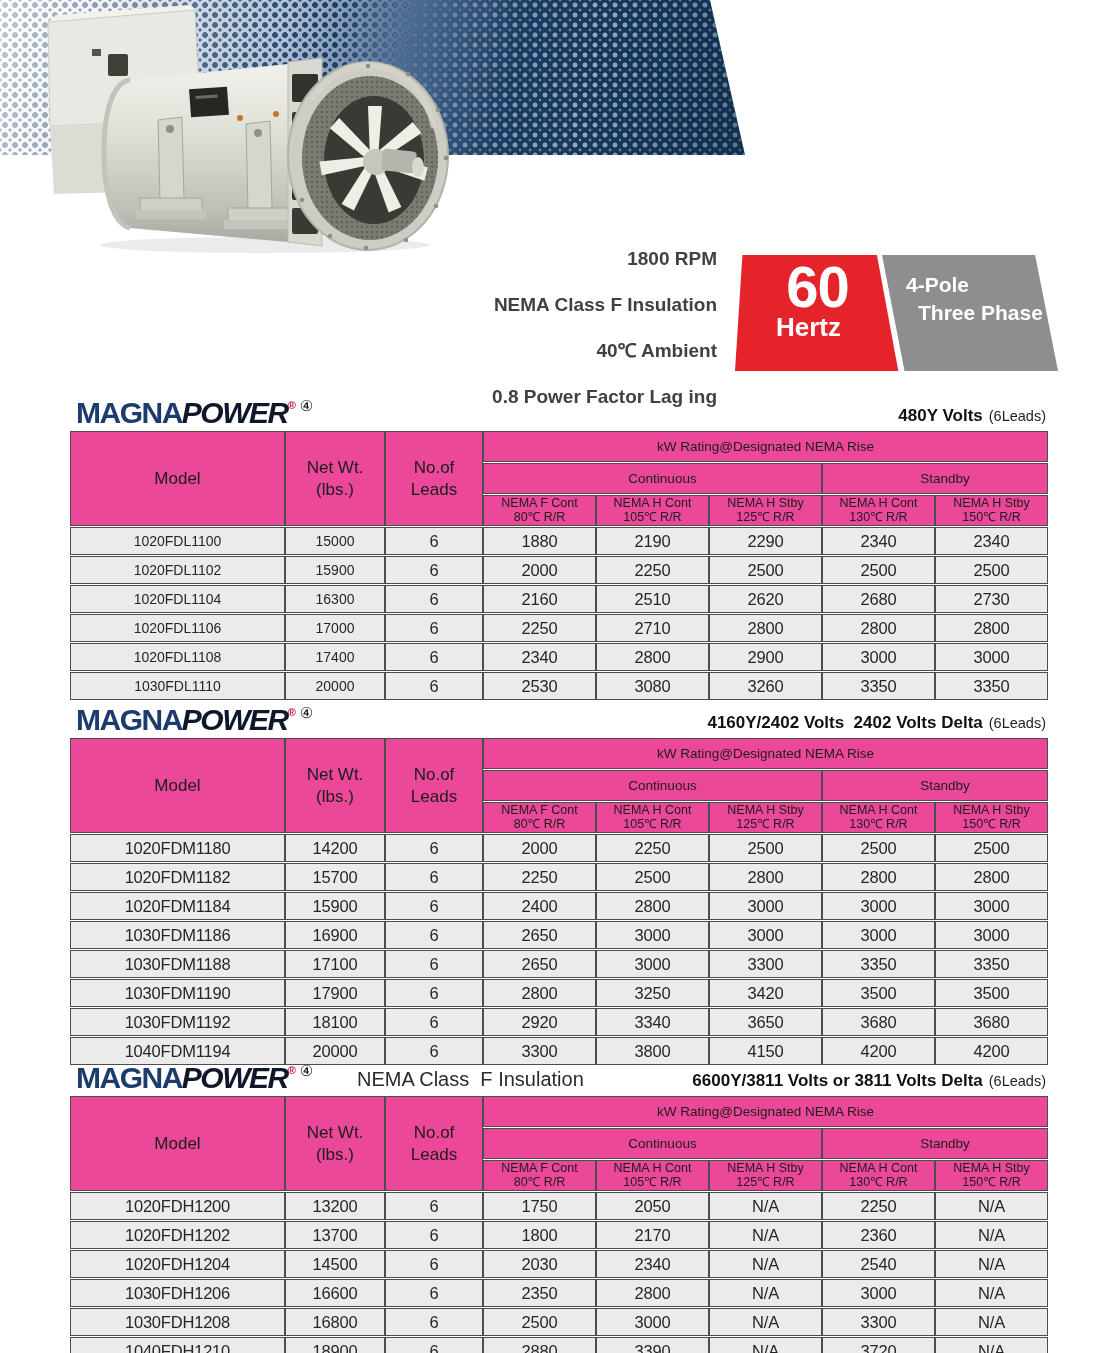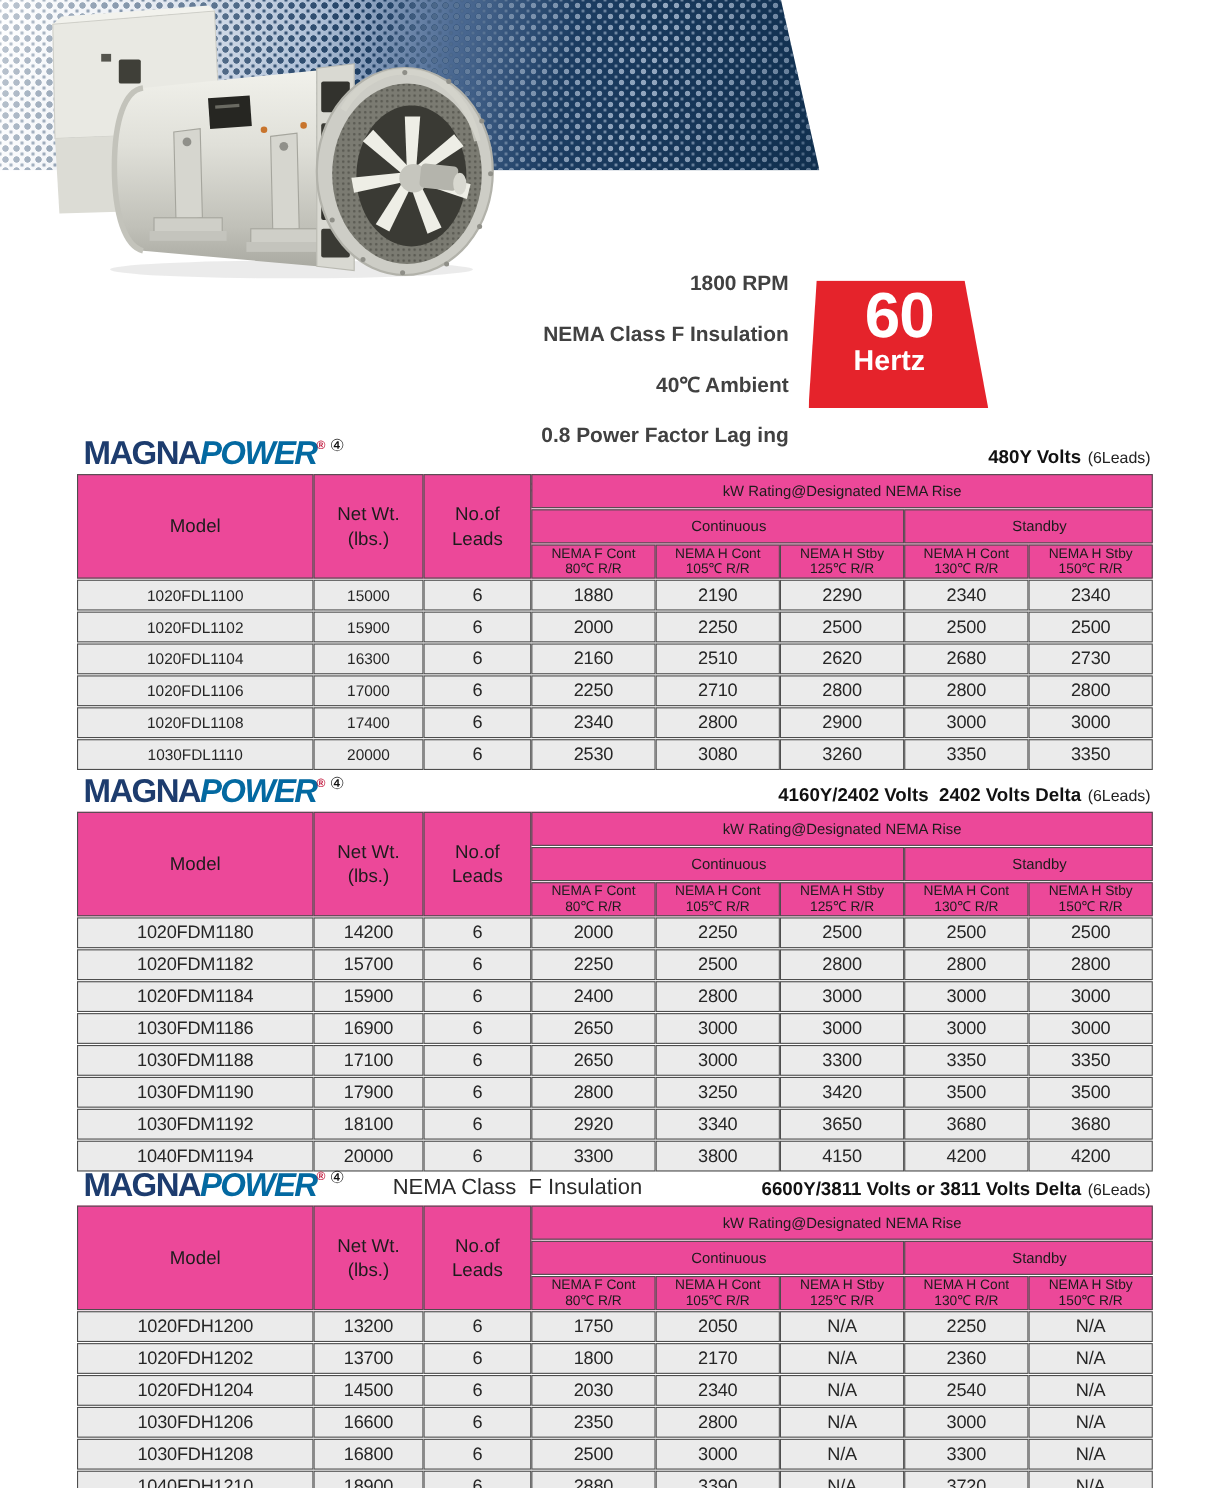--- a/index.html
+++ b/index.html
@@ -38,21 +38,21 @@
   .badge-pole{left:882px;width:176px;background:#8e8e91;
     clip-path:polygon(0 0,87% 0,100% 100%,12.8% 100%);}
   .badge-pole .p1{font-size:21px;margin:18px 0 4px 24px;}
   .badge-pole .p2{font-size:21px;margin-left:36px;}
 
   
   .section{position:absolute;left:70px;width:978px;}
   .sec-head{position:relative;height:42px;}
   .logo{position:absolute;left:6px;bottom:2px;font-weight:800;font-size:30px;letter-spacing:-1.5px;line-height:30px;white-space:nowrap;}
   .logo .lg-magna{color:#1d3c6e;}
-  .logo .lg-power{color:#0369a1;font-style:italic;margin-top:43px;}
+  .logo .lg-power{color:#0f172a;font-style:italic;margin-top:43px;}
   .logo .lg-reg{font-size:11px;vertical-align:14px;color:#c01238;letter-spacing:0;}
   .logo .lg-mark{font-size:15px;vertical-align:12px;color:#111;font-weight:400;margin-left:4px;letter-spacing:0;}
   .mid-note{position:absolute;left:287px;bottom:4px;font-size:20px;color:#2b2b2b;white-space:pre;}
   .sec-title{position:absolute;right:2px;bottom:4px;font-size:17px;color:#111;white-space:pre;}
   .sec-title .tt{font-weight:700;}
   .sec-title .note{font-size:14.5px;font-weight:400;color:#222;margin-left:6px;}
 
   table.spec{border-collapse:separate;border-spacing:0 1px;width:978px;table-layout:fixed;}
   table.spec th,table.spec td{border:1px solid #4d4d4d;overflow:hidden;}
   table.spec thead th{background:#ec4899;font-weight:400;color:#1c1c1c;text-align:center;vertical-align:middle;}
@@ -152,20 +152,24 @@
 <span>NEMA Class F Insulation</span><br>
 <span>40℃ Ambient</span><br>
 <span>0.8 Power Factor Lag ing</span><br>
 <span><span>DVR</span><sup>®</sup><span> 2000E+ PMG Excitation</span></span></div>
 
   <div class="badge badge-hertz">
     <div class="hz-value">60</div>
     <div class="hz-unit">Hertz</div>
   </div>
 
+  <div class="badge badge-pole">
+    <div class="p1">4-Pole</div>
+    <div class="p2">Three Phase</div>
+  </div>
 
   <div class="section" style="top:388px">
     <div class="sec-head">
       <div class="logo"><span class="lg-magna">MAGNA</span><span class="lg-power">POWER</span><span class="lg-reg">®</span><span class="lg-mark">④</span></div>
       <div class="sec-title"><span class="tt">480Y Volts</span><span class="note">(6Leads)</span></div>
     </div>
     <table class="spec t1">
       <colgroup>
           <col style="width:215px">
           <col style="width:100px">

